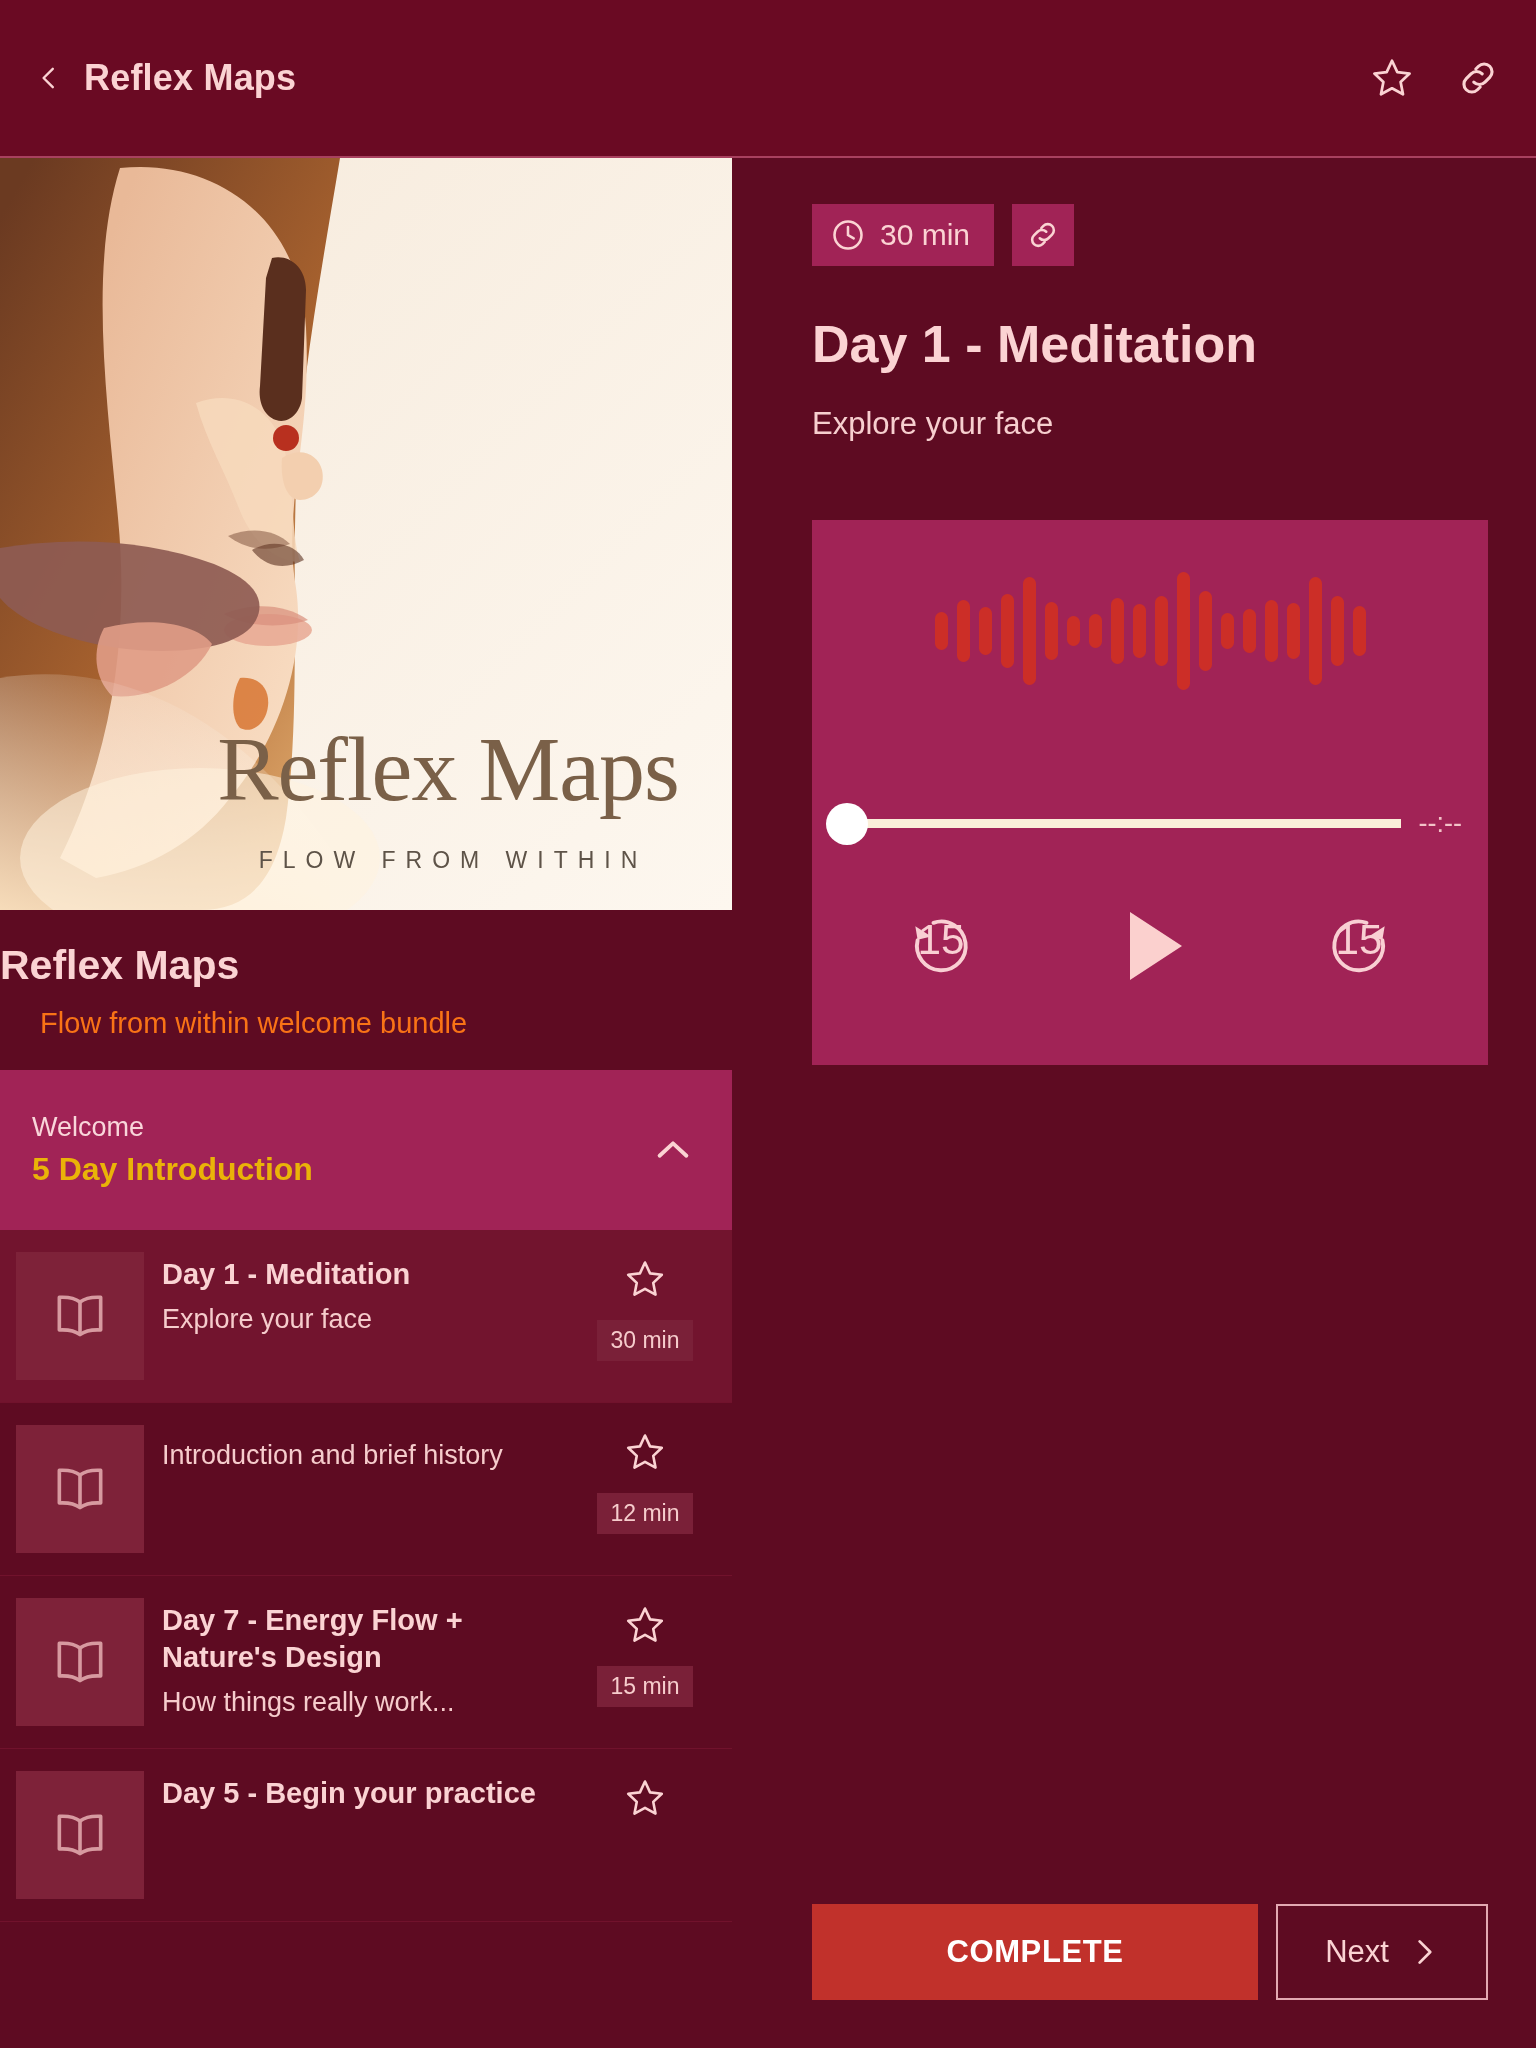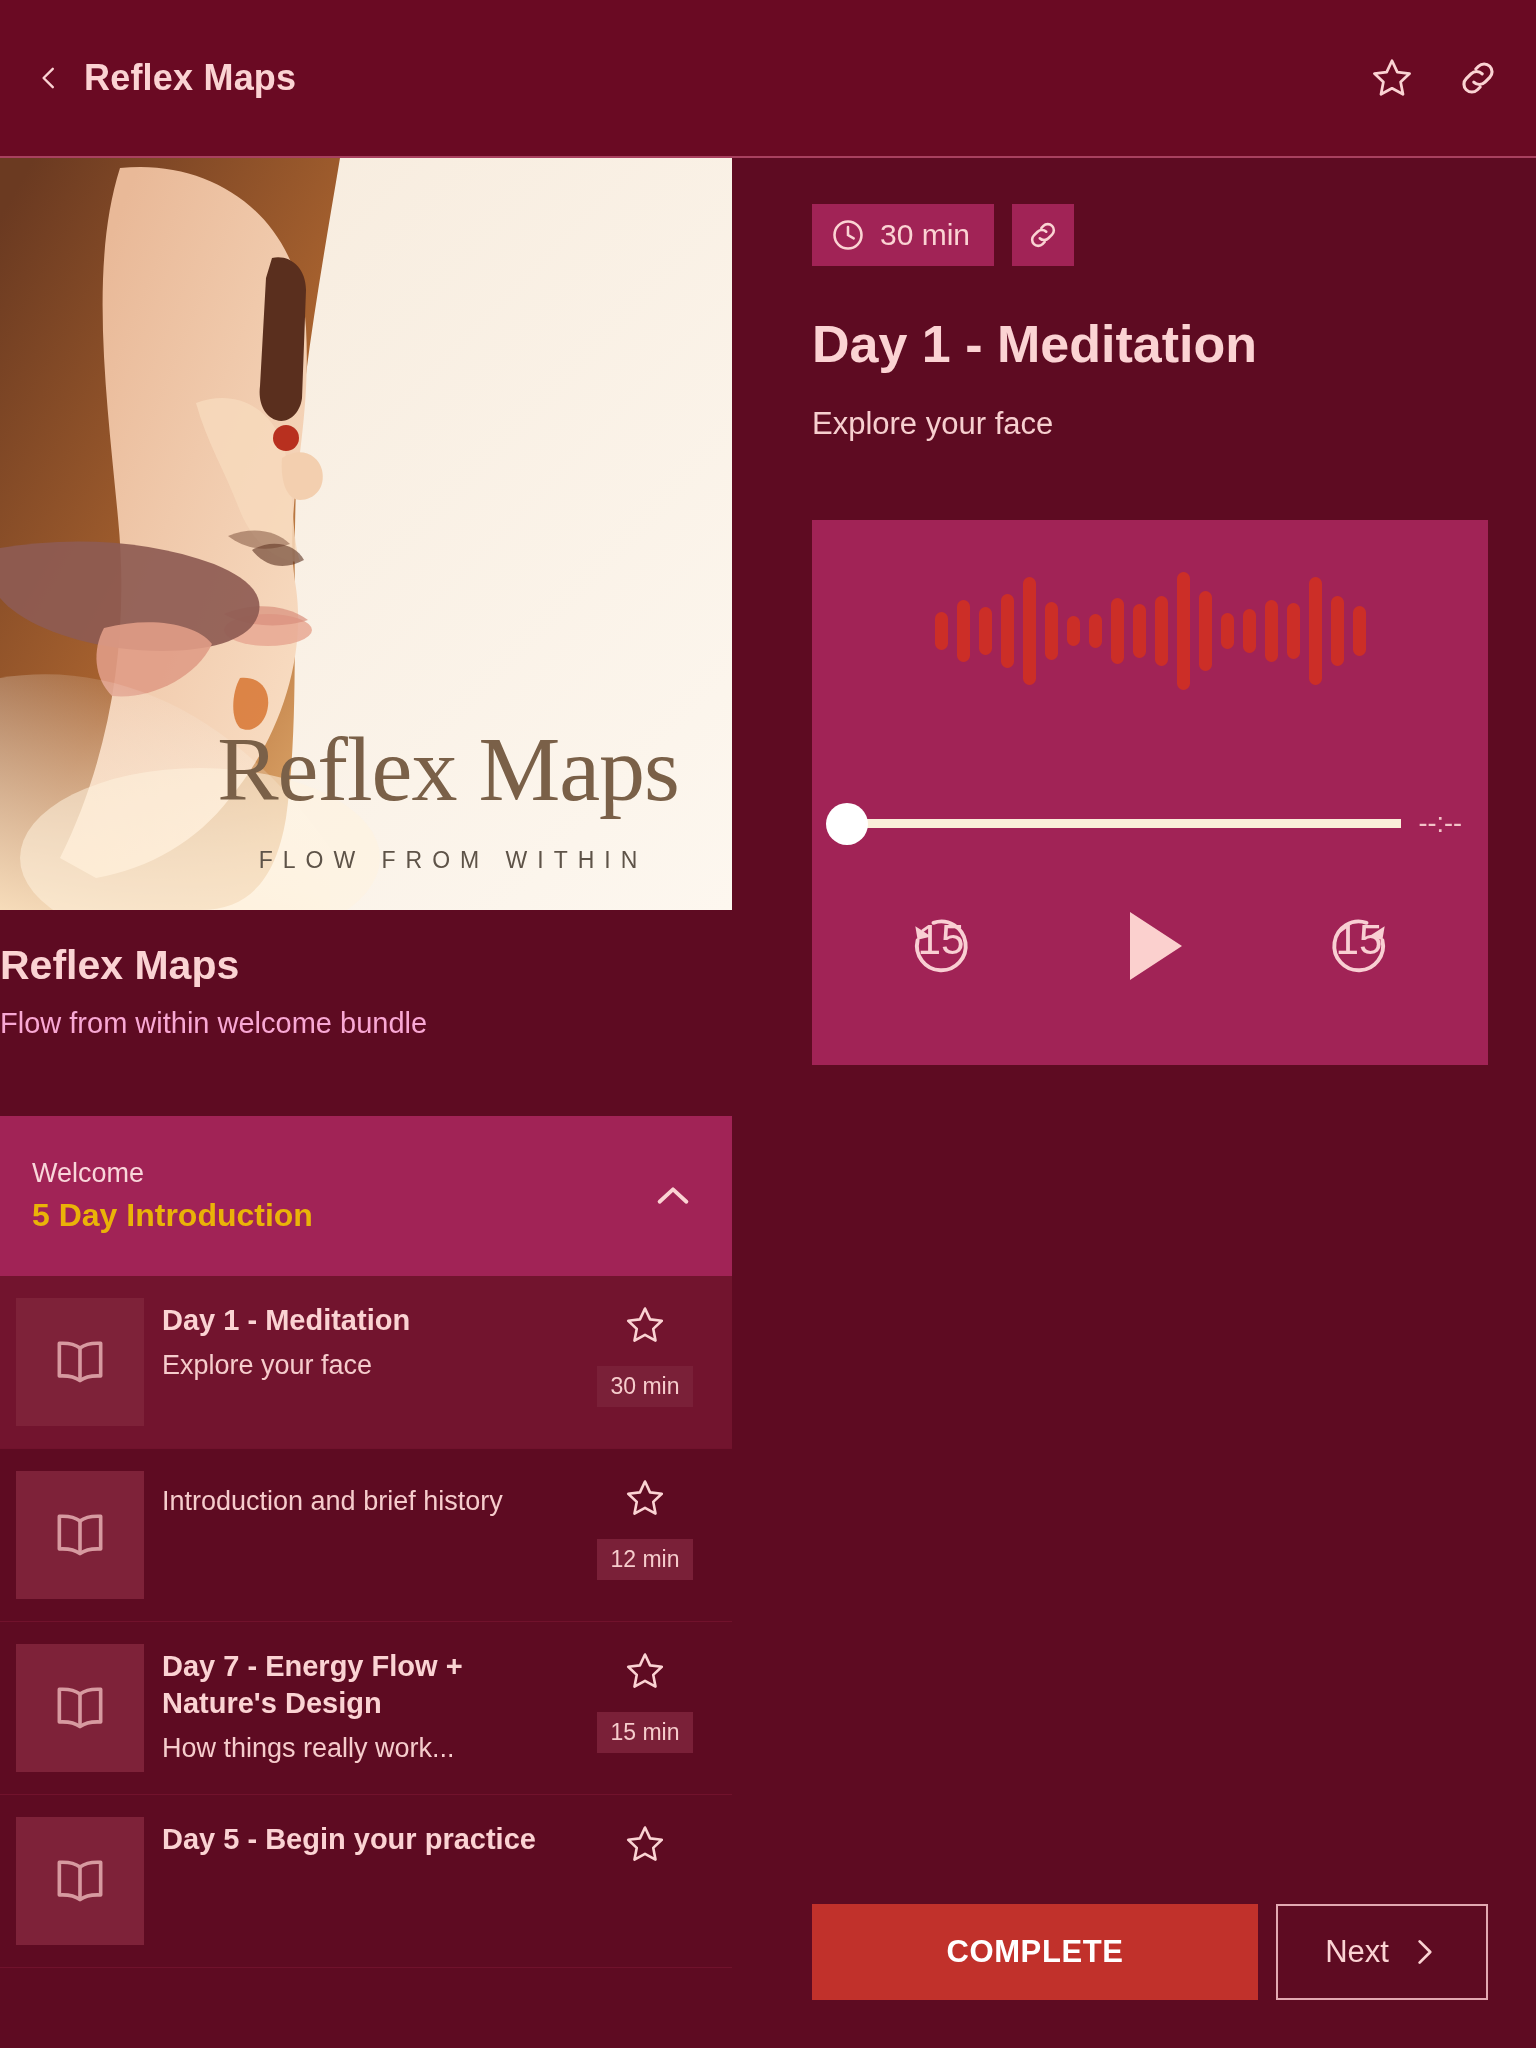--- a/index.html
+++ b/index.html
@@ -50,24 +50,24 @@
     text-align: center;
     font-family: "Liberation Sans", sans-serif;
     font-size: 23px; color: #5E5348; letter-spacing: 10px;
     text-indent: 200px;
   }
 
   .course-title {
     font-size: 41px; font-weight: bold; color: #FBD3D3;
     padding: 32px 0 0 0; margin-left: 0;
   }
-  .course-sub { font-size: 29px; color: #f9a8d4; padding-top: 18px; }
+  .course-sub { font-size: 29px; color: #f97316; padding-top: 18px; padding-left: 40px; }
 
   .accordion {
-    margin-top: 76px; width: 732px; min-height: 160px;
+    margin-top: 30px; width: 732px; min-height: 160px;
     background: #A12356;
     display: flex; align-items: center; padding: 0 36px 0 32px;
     cursor: pointer;
   }
   .accordion-text { flex: 1; }
   .accordion-kicker { font-size: 27px; color: #F9D6DA; }
   .accordion-title { font-size: 32px; font-weight: bold; color: #eab308; margin-top: 8px; }
 
   .lesson {
     display: flex; align-items: flex-start; gap: 18px;

